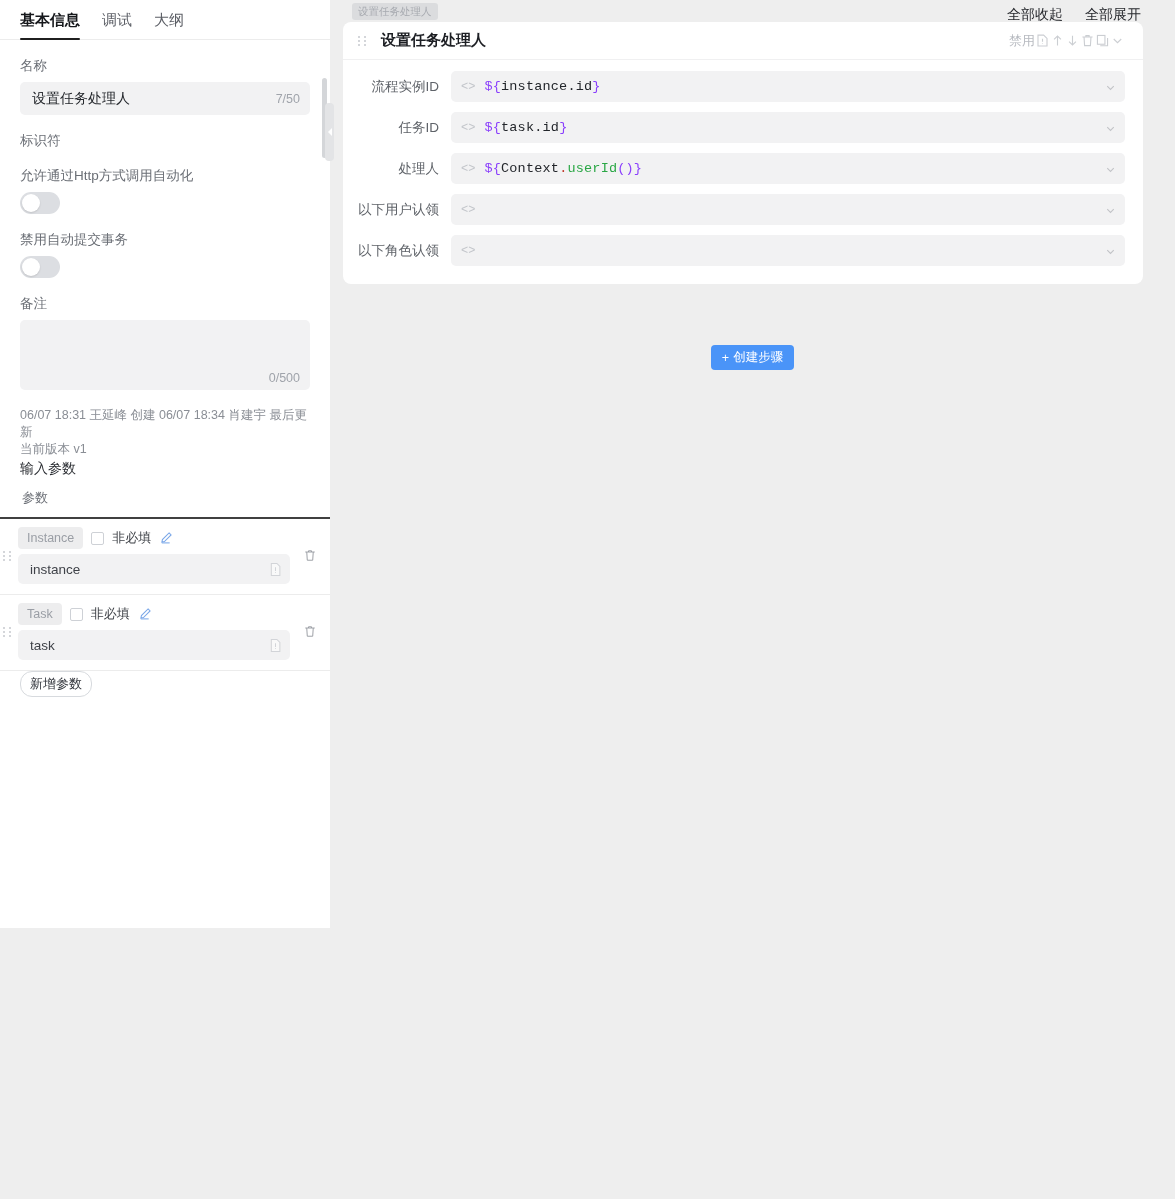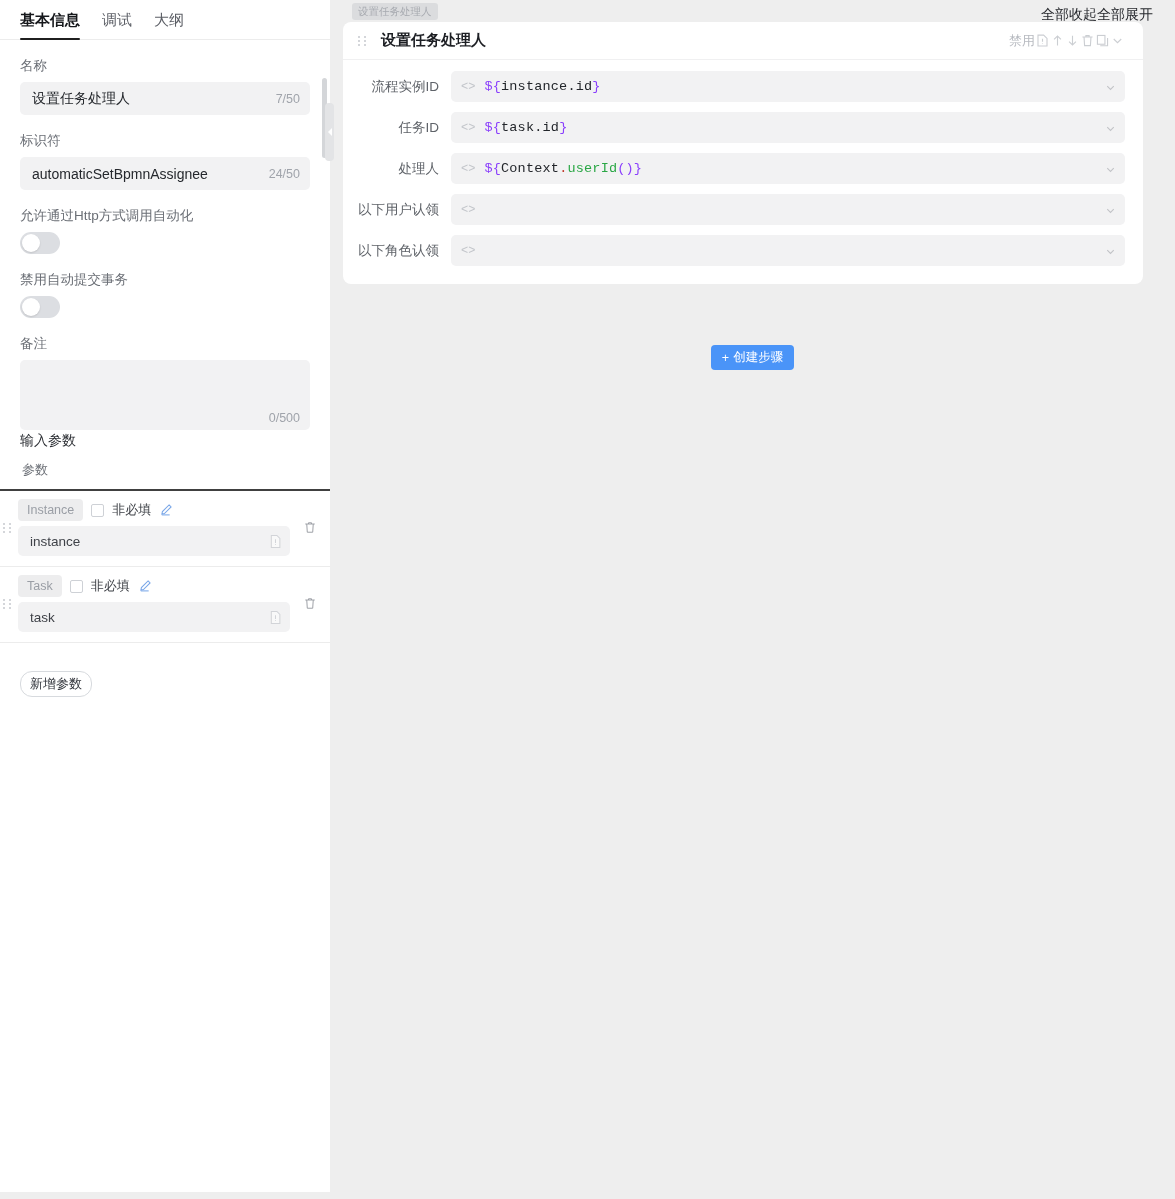--- a/index.html
+++ b/index.html
@@ -8,21 +8,21 @@
     width: 1175px; height: 1199px;
     background: #eeeeee;
     font-family: "Liberation Sans", "DejaVu Sans", sans-serif;
     -webkit-font-smoothing: antialiased;
   }
   .app { position: relative; width: 1175px; height: 1199px; display: flex; }
 
   
   .left-panel {
     position: relative;
-    width: 330px; height: 1192px;
+    width: 330px; height: 928px;
     background: #ffffff;
     flex: 0 0 330px;
     overflow: hidden;
   }
   .tabs {
     display: flex; align-items: flex-end;
     gap: 22px;
     padding: 10px 20px 0 20px;
     height: 40px;
     border-bottom: 1px solid #ececec;
@@ -108,21 +108,21 @@
     height: 30px; background: #f2f2f3; border-radius: 5px;
     display: flex; align-items: center; padding: 0 8px 0 12px;
     font-size: 13.5px; color: #3f4248;
   }
   .param-input .val { flex: 1; }
   .doc-ico { width: 13px; height: 15px; opacity: .55; }
   .trash-col { width: 40px; flex: 0 0 40px; display: flex; justify-content: center; align-items: center; }
   .trash-ico { width: 14px; height: 15px; cursor: pointer; }
 
   .add-param-btn {
-    margin-top: 28px; display: inline-flex; align-items: center;
+    margin-top: 0; display: inline-flex; align-items: center;
     height: 26px; padding: 0 9px; font-size: 13px; color: #30333a;
     background: #fff; border: 1px solid #d7dade; border-radius: 12px;
     cursor: pointer;
   }
 
   
   .lp-scrollbar {
     position: absolute; right: 3px; top: 78px; width: 5px; height: 80px;
     background: #d4d6d9; border-radius: 3px;
   }
@@ -138,21 +138,21 @@
     border-bottom: 4px solid transparent; border-right: 4px solid #ffffff;
   }
 
   
   .right-panel {
     position: relative; flex: 1; height: 1199px;
     background: #eeeeee; overflow: hidden;
   }
   .top-actions {
     position: absolute; top: 0; right: 0;
-    display: flex; padding: 3px 22px 0 0;
+    display: flex; gap: 22px; padding: 3px 34px 0 0;
     z-index: 4;
   }
   .top-action { font-size: 14px; color: #26282d; cursor: pointer; line-height: 22px; }
 
   .node-chip {
     position: absolute; left: 22px; top: 3px;
     background: #dbdcde; color: #a7aab0; font-size: 10.5px;
     border-radius: 3px; padding: 2px 6px; line-height: 13px;
   }
 
@@ -224,40 +224,40 @@
 
     <div class="panel-body">
 
       <div class="field-label">名称</div>
       <div class="text-input">
         <span class="val">设置任务处理人</span>
         <span class="counter">7/50</span>
       </div>
 
       <div class="field-label">标识符</div>
-      <div class="text-input">
-        <span class="val">automaticSetBpmnAssignee</span>
-        <span class="counter">24/50</span>
-      </div>
 
       <div class="field-label">允许通过Http方式调用自动化</div>
       <div class="switch">
         <span class="knob"></span>
       </div>
 
       <div class="field-label">禁用自动提交事务</div>
       <div class="switch">
         <span class="knob"></span>
       </div>
 
       <div class="field-label">备注</div>
       <div class="textarea">
         <span class="counter">0/500</span>
       </div>
 
+      <div class="meta">
+        <div>06/07 18:31 王延峰 创建 06/07 18:34 肖建宇 最后更新</div>
+        <div>当前版本 v1</div>
+      </div>
 
       <div class="section-title">输入参数</div>
     </div>
 
     <div class="param-head">参数</div>
 
     <div class="param-row">
       <span class="drag-dots">
         <i></i>
           <i></i>

